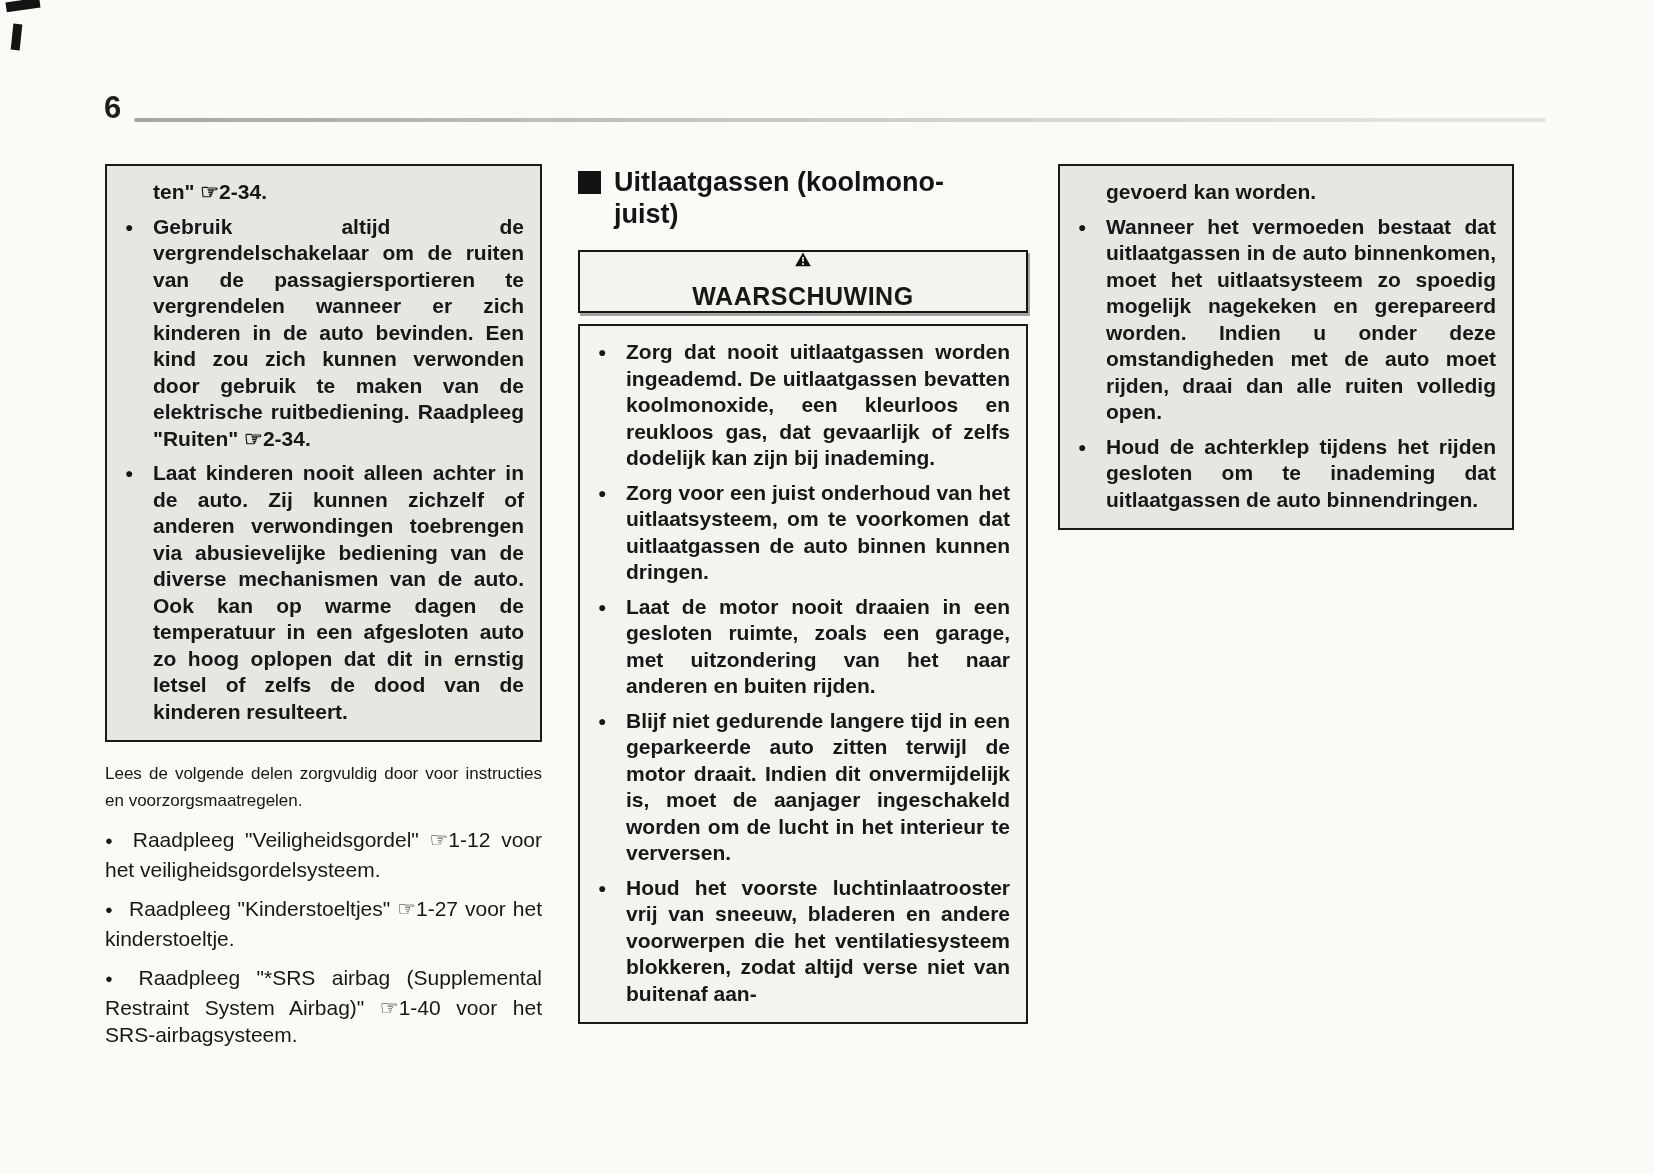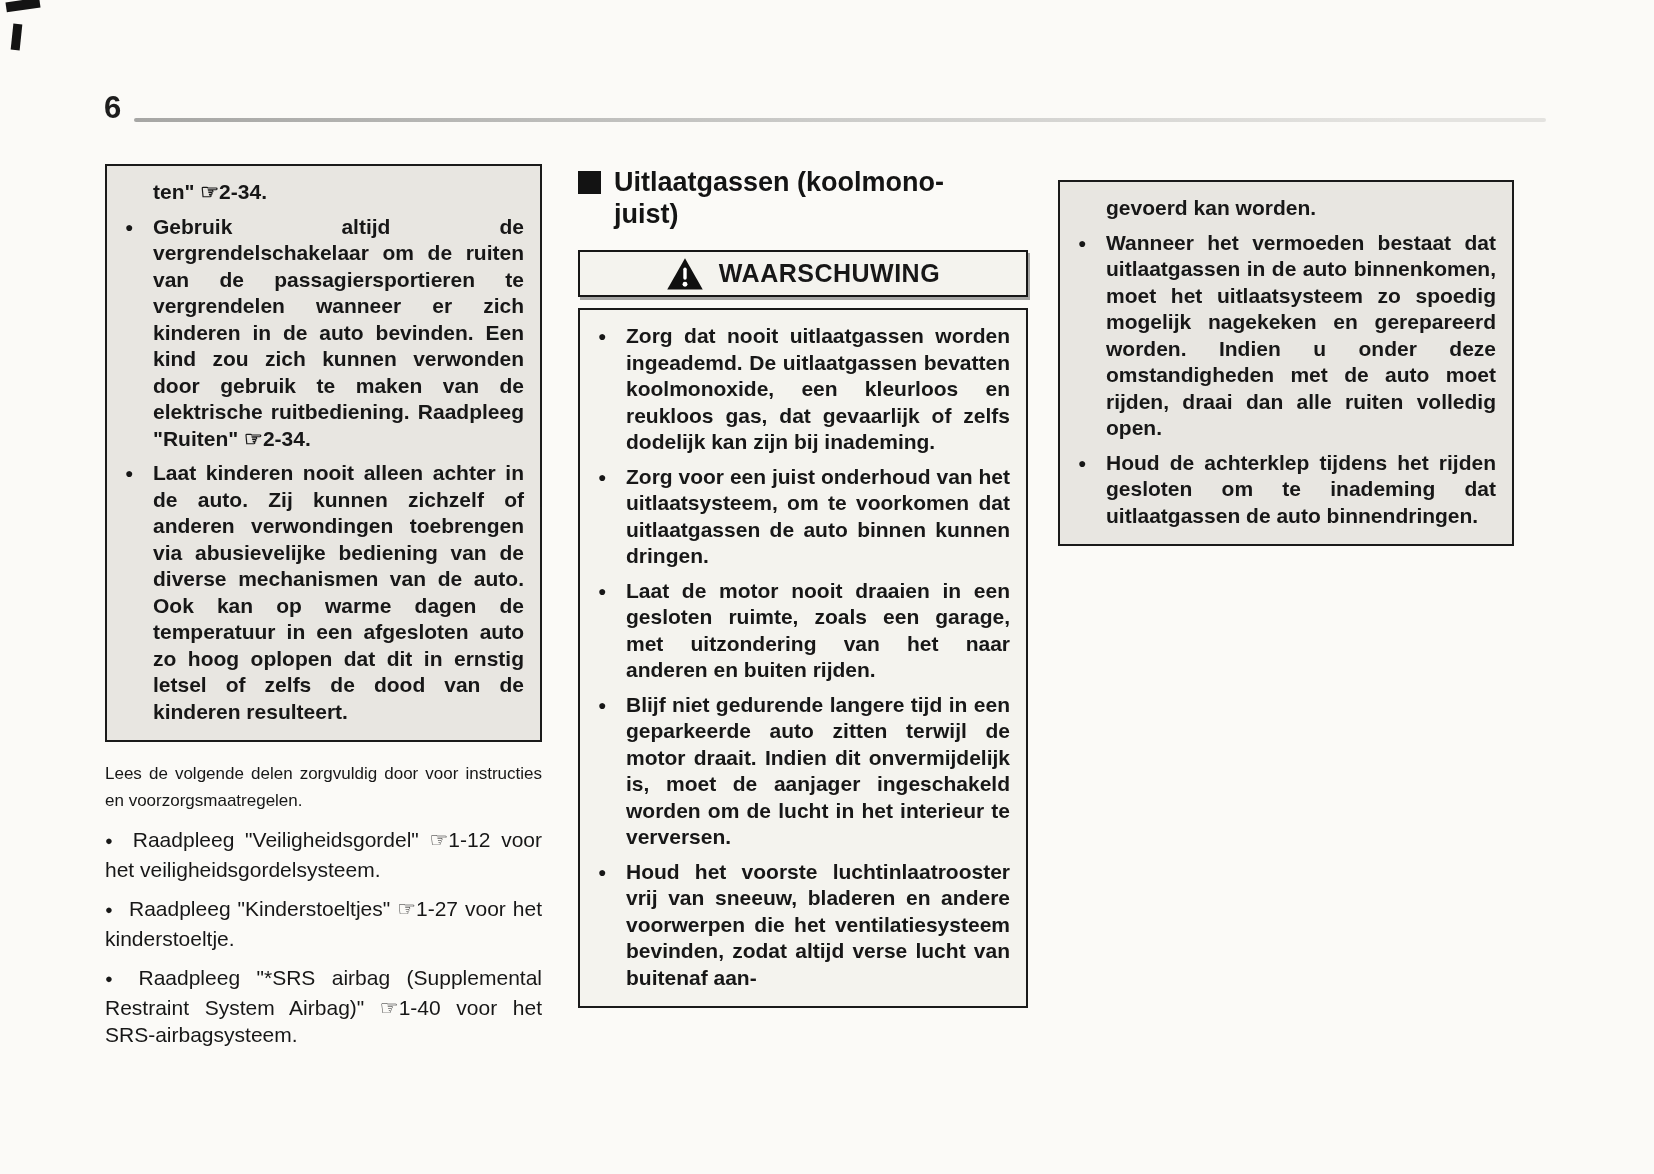--- a/index.html
+++ b/index.html
@@ -25,21 +25,21 @@
   }
   .top-rule {
     position: absolute; left: 134px; top: 118px; width: 1412px; height: 4px;
     background: linear-gradient(to right, #a6a6a4, #ccccca 50%, #e4e3e0 90%);
     border-radius: 2px;
   }
 
   .col { position: absolute; }
   .col1 { left: 105px; top: 164px; width: 437px; }
   .col2 { left: 578px; top: 166px; width: 450px; }
-  .col3 { left: 1058px; top: 164px; width: 456px; margin-top: 16px; }
+  .col3 { left: 1058px; top: 164px; width: 456px; }
 
   .box {
     border: 2px solid #1a1a1a;
     padding: 13px 16px 15px 16px;
     font-weight: bold;
     font-size: 21px;
     line-height: 26.5px;
     text-align: justify;
   }
   .box.gray  { background: #e8e6e1; }
@@ -64,24 +64,25 @@
   h2.section-heading {
     display: flex; gap: 13px;
     font-size: 27px; line-height: 32px; font-weight: bold; color: #141414;
   }
   .sq { flex: 0 0 23px; width: 23px; height: 23px; background: #131313; margin-top: 5px; }
 
   .warn-header {
     margin-top: 20px;
     border: 2px solid #161616;
     background: #f4f3ee;
-    height: 47px;
+    height: 63px;
     display: flex; align-items: center; justify-content: center; gap: 15px;
     font-size: 25px; font-weight: bold; letter-spacing: 0.5px;
     box-shadow: 2px 3px 0 rgba(0,0,0,0.35);
+    flex-direction: column;
   }
   .warn-header svg { display: block; }
 
   .warn-content { margin-top: 11px; }
   .warn-content .bullet:first-child { margin-top: 0; }
 </style>
 </head>
 <body>
 
 <div class="corner-mark-a"></div>
@@ -138,21 +139,21 @@
     <div class="bullet">
       <span class="dot">●</span>
       <span class="btxt">Laat de motor nooit draaien in een gesloten ruimte, zoals een garage, met uitzondering van het naar anderen en buiten rijden.</span>
     </div>
     <div class="bullet">
       <span class="dot">●</span>
       <span class="btxt">Blijf niet gedurende langere tijd in een geparkeerde auto zitten terwijl de motor draait. Indien dit onvermijdelijk is, moet de aanjager ingeschakeld worden om de lucht in het interieur te verversen.</span>
     </div>
     <div class="bullet">
       <span class="dot">●</span>
-      <span class="btxt">Houd het voorste luchtinlaatrooster vrij van sneeuw, bladeren en andere voorwerpen die het ventilatiesysteem bevinden, zodat altijd verse lucht van buitenaf aan-</span>
+      <span class="btxt">Houd het voorste luchtinlaatrooster vrij van sneeuw, bladeren en andere voorwerpen die het ventilatiesysteem blokkeren, zodat altijd verse niet van buitenaf aan-</span>
     </div>
   </div>
 </div>
 
 <div class="col col3">
   <div class="box gray">
     <p class="cont indent">gevoerd kan worden.</p>
     <div class="bullet">
       <span class="dot">●</span>
       <span class="btxt">Wanneer het vermoeden bestaat dat uitlaatgassen in de auto binnenkomen, moet het uitlaatsysteem zo spoedig mogelijk nagekeken en gerepareerd worden. Indien u onder deze omstandigheden met de auto moet rijden, draai dan alle ruiten volledig open.</span>

